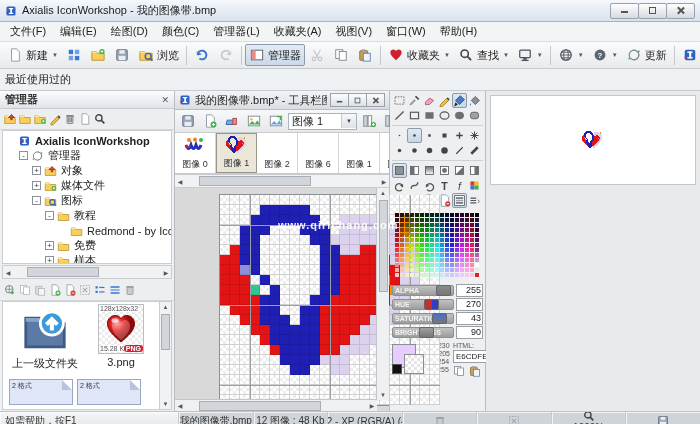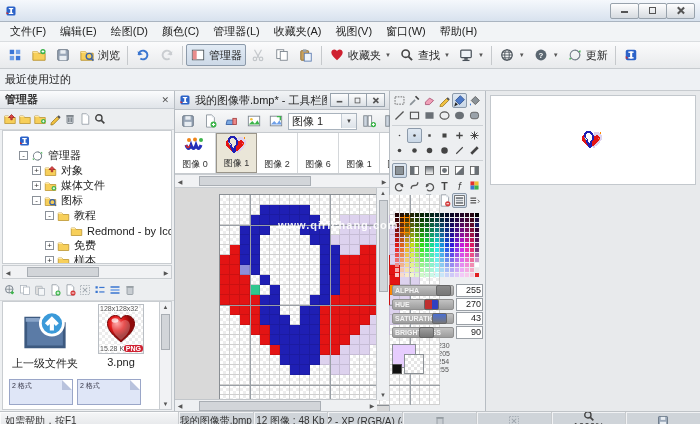--- a/index.html
+++ b/index.html
@@ -121,20 +121,21 @@
 <div class="titlebar">
   <span class="ticon small">
       <svg width="14" height="14" viewBox="0 0 16 16">
         <rect x="2" y="2" width="12" height="12" rx="2" fill="#2b62c8"></rect>
         <rect x="7" y="4" width="2.4" height="8" fill="#fff"></rect>
         <rect x="5" y="4" width="6" height="1.6" fill="#fff"></rect>
         <rect x="5" y="10.4" width="6" height="1.6" fill="#fff"></rect>
         <path d="M2 9 l3 3 H2Z" fill="#d42a2a"></path>
       </svg>
     </span>
+  <span class="title-text">Axialis IconWorkshop - 我的图像带.bmp</span>
   <div class="win-btns">
     <div class="win-btn">
         <span class="win-glyph g-min"></span>
       </div>
     <div class="win-btn">
         <span class="win-glyph g-max"></span>
       </div>
     <div class="win-btn">
         <span class="win-glyph g-close"></span>
       </div>
@@ -147,20 +148,30 @@
     <span class="menu-item">绘图(D)</span>
     <span class="menu-item">颜色(C)</span>
     <span class="menu-item">管理器(L)</span>
     <span class="menu-item">收藏夹(A)</span>
     <span class="menu-item">视图(V)</span>
     <span class="menu-item">窗口(W)</span>
     <span class="menu-item">帮助(H)</span>
   </div>
 
 <div class="toolbar">
+  <div class="tbtn">
+    <span class="ticon">
+        <svg width="14" height="14" viewBox="0 0 16 16">
+          <path d="M4 1 h6 l3 3 v11 H4 Z" fill="#fff" stroke="#8a939c"></path>
+          <path d="M10 1 l3 3 h-3 Z" fill="#dfe4e9"></path>
+        </svg>
+      </span>
+    <span>新建</span>
+    <span class="drop">▼</span>
+  </div>
   <div class="tbtn">
       <span class="ticon">
         <svg width="14" height="14" viewBox="0 0 16 16">
           <rect x="2" y="2" width="5" height="5" fill="#3b76d6"></rect>
           <rect x="9" y="2" width="5" height="5" fill="#6fa0e8"></rect>
           <rect x="2" y="9" width="5" height="5" fill="#6fa0e8"></rect>
           <rect x="9" y="9" width="5" height="5" fill="#3b76d6"></rect>
         </svg>
       </span>
     </div>
@@ -387,20 +398,21 @@
           <span style="width: 9px; flex: 0 0 9px;"></span>
           <span class="tree-icon">
             <svg width="13" height="12" viewBox="0 0 16 16">
               <rect x="2" y="2" width="12" height="12" rx="2" fill="#2b62c8"></rect>
               <rect x="7" y="4" width="2.4" height="8" fill="#fff"></rect>
               <rect x="5" y="4" width="6" height="1.6" fill="#fff"></rect>
               <rect x="5" y="10.4" width="6" height="1.6" fill="#fff"></rect>
               <path d="M2 9 l3 3 H2Z" fill="#d42a2a"></path>
             </svg>
           </span>
+          <span style="font-weight: bold;">Axialis IconWorkshop</span>
         </div>
         <div class="tree-row" style="padding-left: 16px;">
           <span class="expander">-</span>
           <span class="tree-icon">
             <svg width="13" height="12" viewBox="0 0 16 16">
               <circle cx="8" cy="8" r="5.5" fill="none" stroke="#7a848e" stroke-width="1.3"></circle>
               <path d="M8 2.5 a5.5 5.5 0 0 1 0 11" fill="none" stroke="#7a848e"></path>
               <path d="M12 4 l2.5 1 -.5-2.8Z" fill="#3cb44a"></path>
               <path d="M4 12 l-2.5-1 .5 2.8Z" fill="#3cb44a"></path>
             </svg>
@@ -1970,20 +1982,39 @@
         <div class="swatch-main" id="swatch-main" style="background: rgb(230, 205, 254);"></div>
         <div class="swatch-bg"></div>
         <div class="swatch-black"></div>
       </div>
       <div class="rgb-col">
         <div>R : 230</div>
         <div>G : 205</div>
         <div>B : 254</div>
         <div>A : 255</div>
       </div>
+      <div class="html-col">
+        <span>HTML:</span>
+        <div class="html-box">E6CDFE</div>
+        <div class="copy-row">
+          <span class="ticon small">
+              <svg width="14" height="14" viewBox="0 0 16 16">
+                <rect x="2" y="2" width="8" height="10" fill="#fff" stroke="#7a838c"></rect>
+                <rect x="6" y="4" width="8" height="10" fill="#fff" stroke="#7a838c"></rect>
+              </svg>
+            </span>
+          <span class="ticon small">
+              <svg width="14" height="14" viewBox="0 0 16 16">
+                <rect x="2" y="3" width="9" height="11" rx="1" fill="#c9a15a" stroke="#8a6a30"></rect>
+                <rect x="4.5" y="1.5" width="4" height="3" fill="#9aa2aa"></rect>
+                <rect x="6" y="6" width="8" height="9" fill="#eef4fa" stroke="#5a7ab0"></rect>
+              </svg>
+            </span>
+        </div>
+      </div>
     </div>
   </div>
 
   <div class="preview-pane">
     <div class="preview-box">
       <div id="preview-art" style="position: relative; width: 22px; height: 21px;">
           <div class="" style="position: absolute; left: 4px; top: 1px; width: 1px; height: 1px; background-color: rgb(31, 31, 180);"></div>
           <div class="" style="position: absolute; left: 5px; top: 1px; width: 1px; height: 1px; background-color: rgb(31, 31, 180);"></div>
           <div class="" style="position: absolute; left: 6px; top: 1px; width: 1px; height: 1px; background-color: rgb(31, 31, 180);"></div>
           <div class="" style="position: absolute; left: 7px; top: 1px; width: 1px; height: 1px; background-color: rgb(31, 31, 180);"></div>

